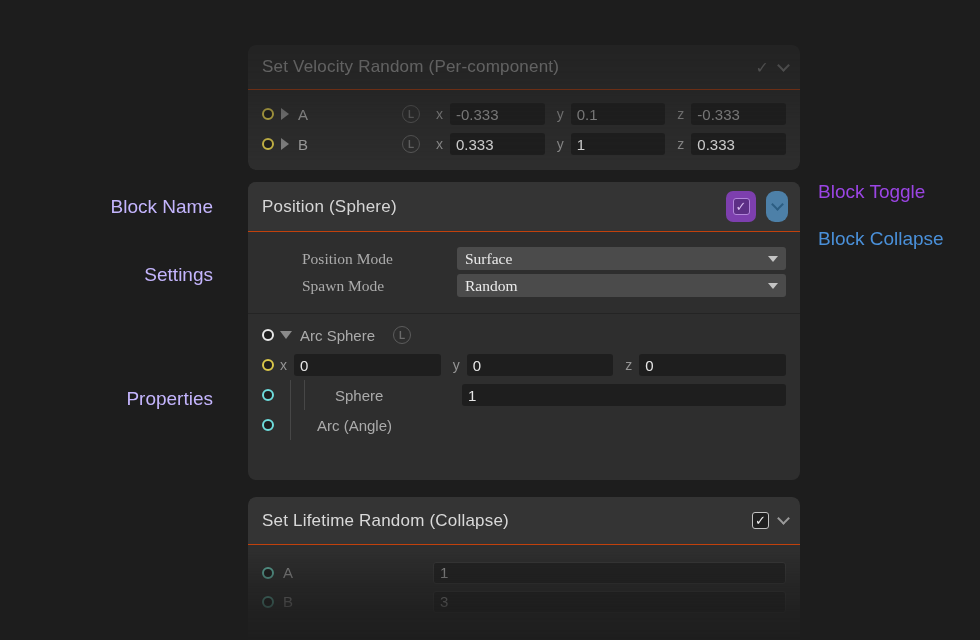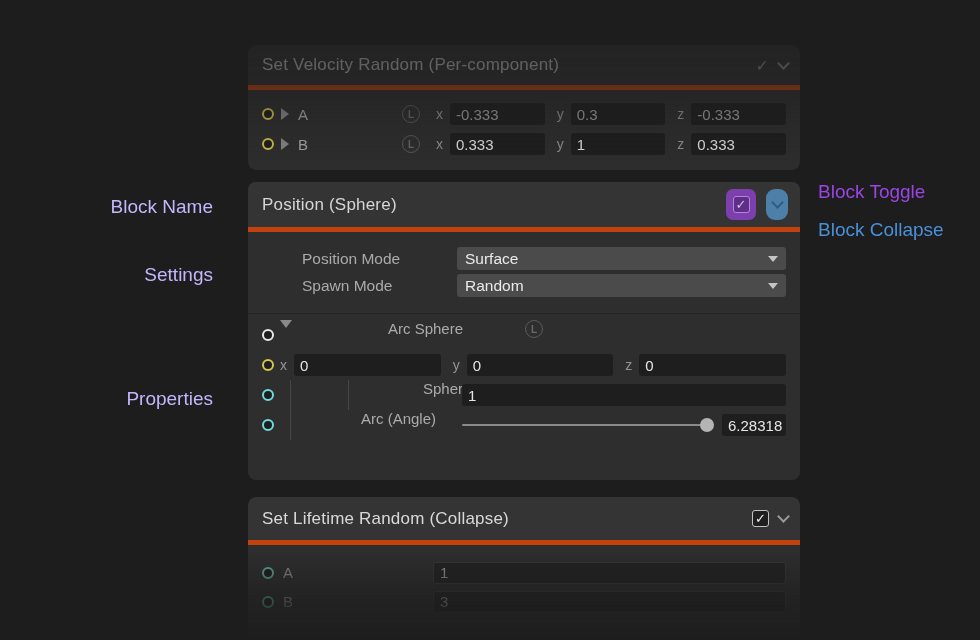--- a/index.html
+++ b/index.html
@@ -11,21 +11,21 @@
     overflow:hidden;
     color:#e0e0e0;
   }
   .blocks-col { position:absolute; left:248px; top:0; width:552px; }
 
   
   .panel { position:absolute; left:0; width:552px; background:#2e2e2e; border-radius:8px; }
   .panel-header {
     height:48px; display:flex; align-items:center;
     background:#343434; border-radius:8px 8px 0 0;
-    padding:0 12px 0 14px; border-bottom:5px solid #c2410c;
+    padding:0 12px 0 14px; border-bottom:1px solid #c2410c;
   }
   .panel-title { flex:1; font-size:17px; color:#d6d6d6; letter-spacing:.2px; }
   .hdr-icons { display:flex; align-items:center; gap:10px; }
 
   .chev { width:9px; height:9px; border-right:2px solid #9a9a9a; border-bottom:2px solid #9a9a9a;
           transform:rotate(45deg); margin-top:-4px; }
 
   .checkbox { width:17px; height:17px; background:#1f1f1f; border:1.5px solid #c2c2c2;
               border-radius:3px; display:flex; align-items:center; justify-content:center;
               font-size:13px; color:#efefef; line-height:1; }
@@ -71,30 +71,30 @@
   .vrow .port { margin-right:7px; }
   .vrow .caret-r { margin-right:9px; }
   .vrow .row-label { width:104px; }
   .vrow .lock { margin-right:16px; }
   .vrow.dim .field { color:#a0a0a0; }
 
   
   .block-position { top:182px; height:298px; }
   .panel-header.pos { height:50px;justify-content:center; }
   .settings { padding:13px 14px 14px 14px; border-bottom:1px solid #242424; }
-  .srow { display:flex; align-items:center; height:27px; padding-left:40px; }
+  .srow { display:flex; align-items:center; height:27px; padding-left:40px;font-family:Liberation Serif, serif; }
   .srow .row-label { width:155px; font-size:15.5px; }
   .dropdown { flex:1; height:23px; background:#4b4b4b; border-radius:3px; padding:0 26px 0 8px;
               font-size:15.5px; color:#ebebeb; display:flex; align-items:center; position:relative; }
   .dd-arrow { position:absolute; right:8px; top:9px; width:0; height:0;
               border-left:5px solid transparent; border-right:5px solid transparent;
               border-top:6px solid #c4c4c4; }
   .props { padding:6px 14px 0 14px; }
   .prow .port { margin-right:6px; }
-  .label-zone { width:182px; display:flex; height:30px; flex:none;gap:44px; }
+  .label-zone { width:182px; display:flex; align-items:center; height:30px; flex:none; }
   .lz-gap8 { width:8px; flex:none; } .lz-gap10 { width:10px; flex:none; }
   .lz-ml10 { margin-left:10px; } .lz-ml13 { margin-left:13px; }
   .lz-lock { margin-left:18px; }
   .controls { flex:1; display:flex; align-items:center; min-width:0; }
   .full-field { flex:1; }
   .slider { flex:1; display:flex; align-items:center; margin-right:8px; }
   .slider-track { flex:1; height:2px; background:#8a8a8a; border-radius:1px; }
   .slider-handle { width:14px; height:14px; border-radius:50%; background:#b4b4b4;
                    margin-left:-2px; flex:none; }
   .arc-field { width:64px; flex:none; }
@@ -110,21 +110,21 @@
   .lrow .field { flex:1; color:#9a9a9a; border:1px solid #383838; background:#222; }
 
   
   .ann { position:absolute; font-size:19px; color:#c4b5fd; white-space:nowrap; }
   .ann-left { right:767px; text-align:right; }
   .ann-block-name { top:196px; }
   .ann-settings   { top:264px; }
   .ann-properties { top:388px; }
   .ann-right { left:818px; }
   .ann-toggle   { top:181px; color:#9b45e4; }
-  .ann-collapse { top:219px; color:#4a90d9; }
+  .ann-collapse { top:228px; color:#4a90d9; }
 </style>
 </head>
 <body>
 
 <div class="blocks-col">
 
   <div class="panel block-velocity">
     <div class="panel-header">
       <div class="panel-title">Set Velocity Random (Per-component)</div>
       <div class="hdr-icons">
@@ -138,21 +138,21 @@
         <span class="caret-r"></span>
         <span class="row-label">A</span>
         <span class="lock">L</span>
         <div class="xyz">
           <div class="axgroup">
               <span class="axlabel">x</span>
               <div class="field">-0.333</div>
             </div>
           <div class="axgroup">
               <span class="axlabel">y</span>
-              <div class="field">0.3</div>
+              <div class="field">0.1</div>
             </div>
           <div class="axgroup">
               <span class="axlabel">z</span>
               <div class="field">-0.333</div>
             </div>
         </div>
       </div>
       <div class="row vrow">
         <span class="port yellow"></span>
         <span class="caret-r"></span>
@@ -245,27 +245,20 @@
         <div class="controls">
           <div class="field full-field">1</div>
         </div>
       </div>
       <div class="row prow">
         <span class="port cyan"></span>
         <div class="label-zone">
           <span class="guide lz-ml10"></span>
           <span class="row-label" style="margin-left:26px;">Arc (Angle)</span>
         </div>
-        <div class="controls">
-          <div class="slider">
-            <div class="slider-track"></div>
-            <div class="slider-handle"></div>
-          </div>
-          <div class="field arc-field">6.28318</div>
-        </div>
       </div>
     </div>
   </div>
 
   <div class="panel block-lifetime">
     <div class="panel-header">
       <div class="panel-title" style="color:#d9d9d9;">Set Lifetime Random (Collapse)</div>
       <div class="hdr-icons">
         <div class="checkbox">✓</div>
         <span class="chev"></span>

